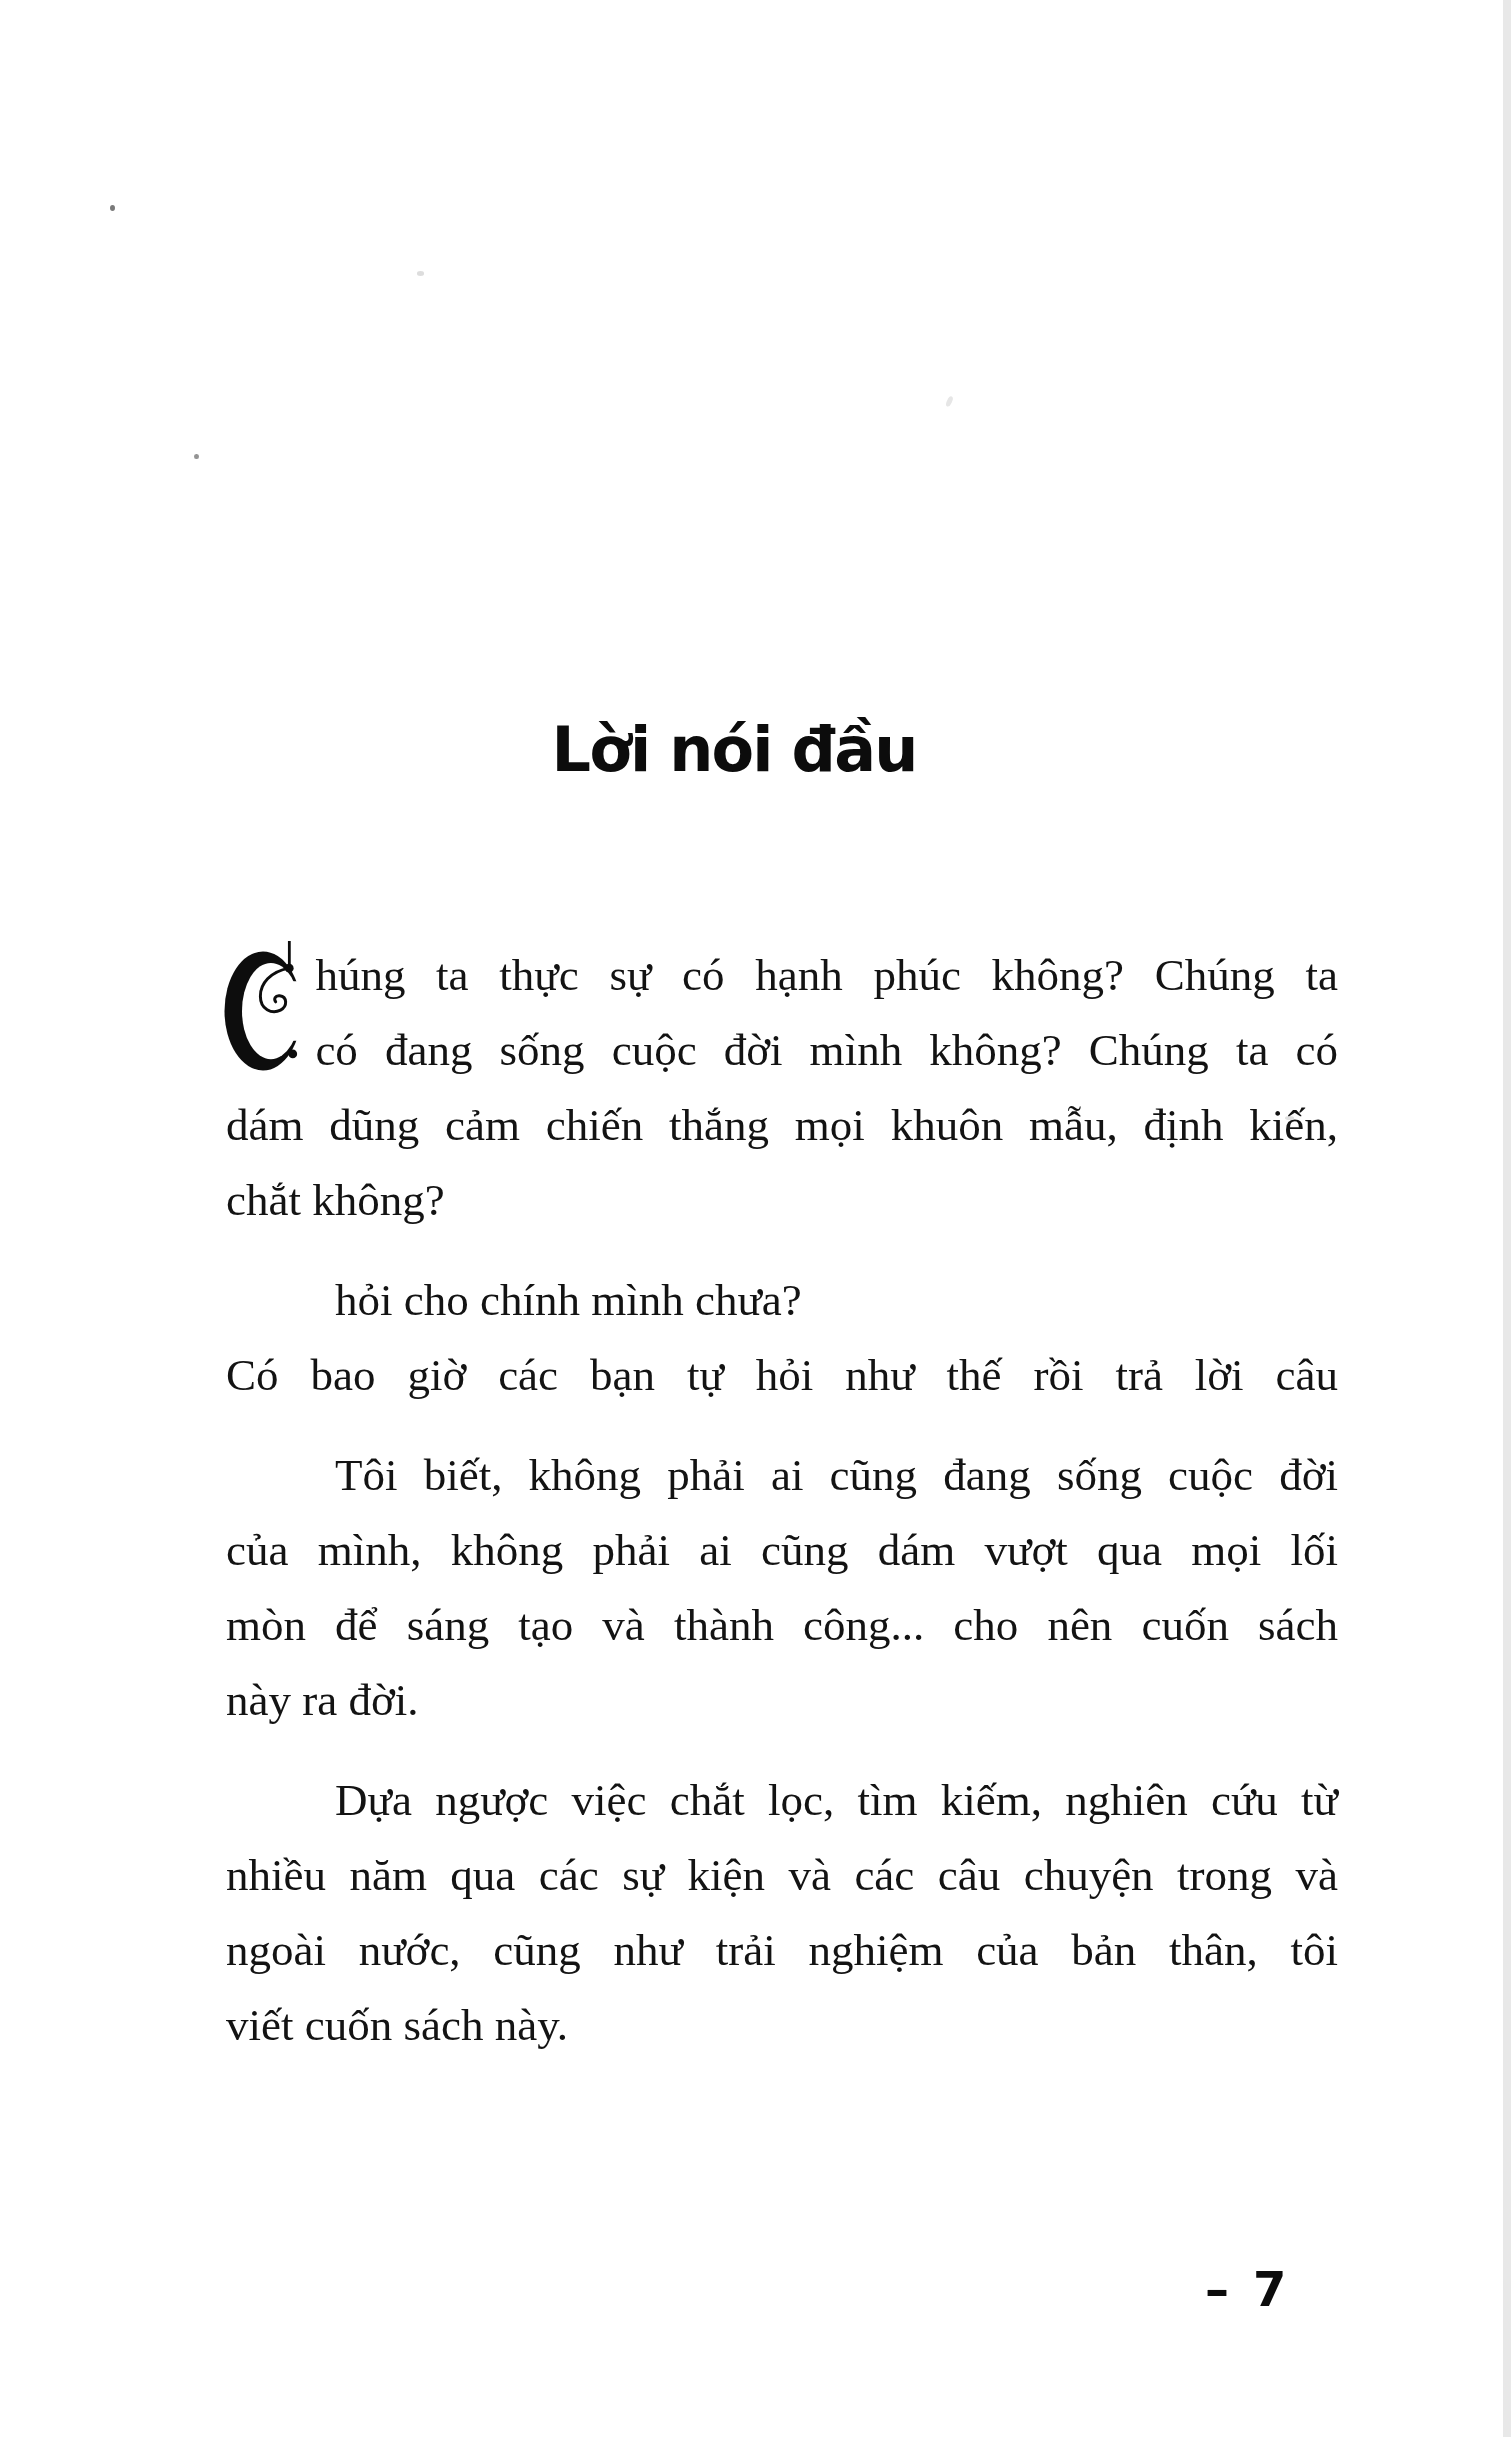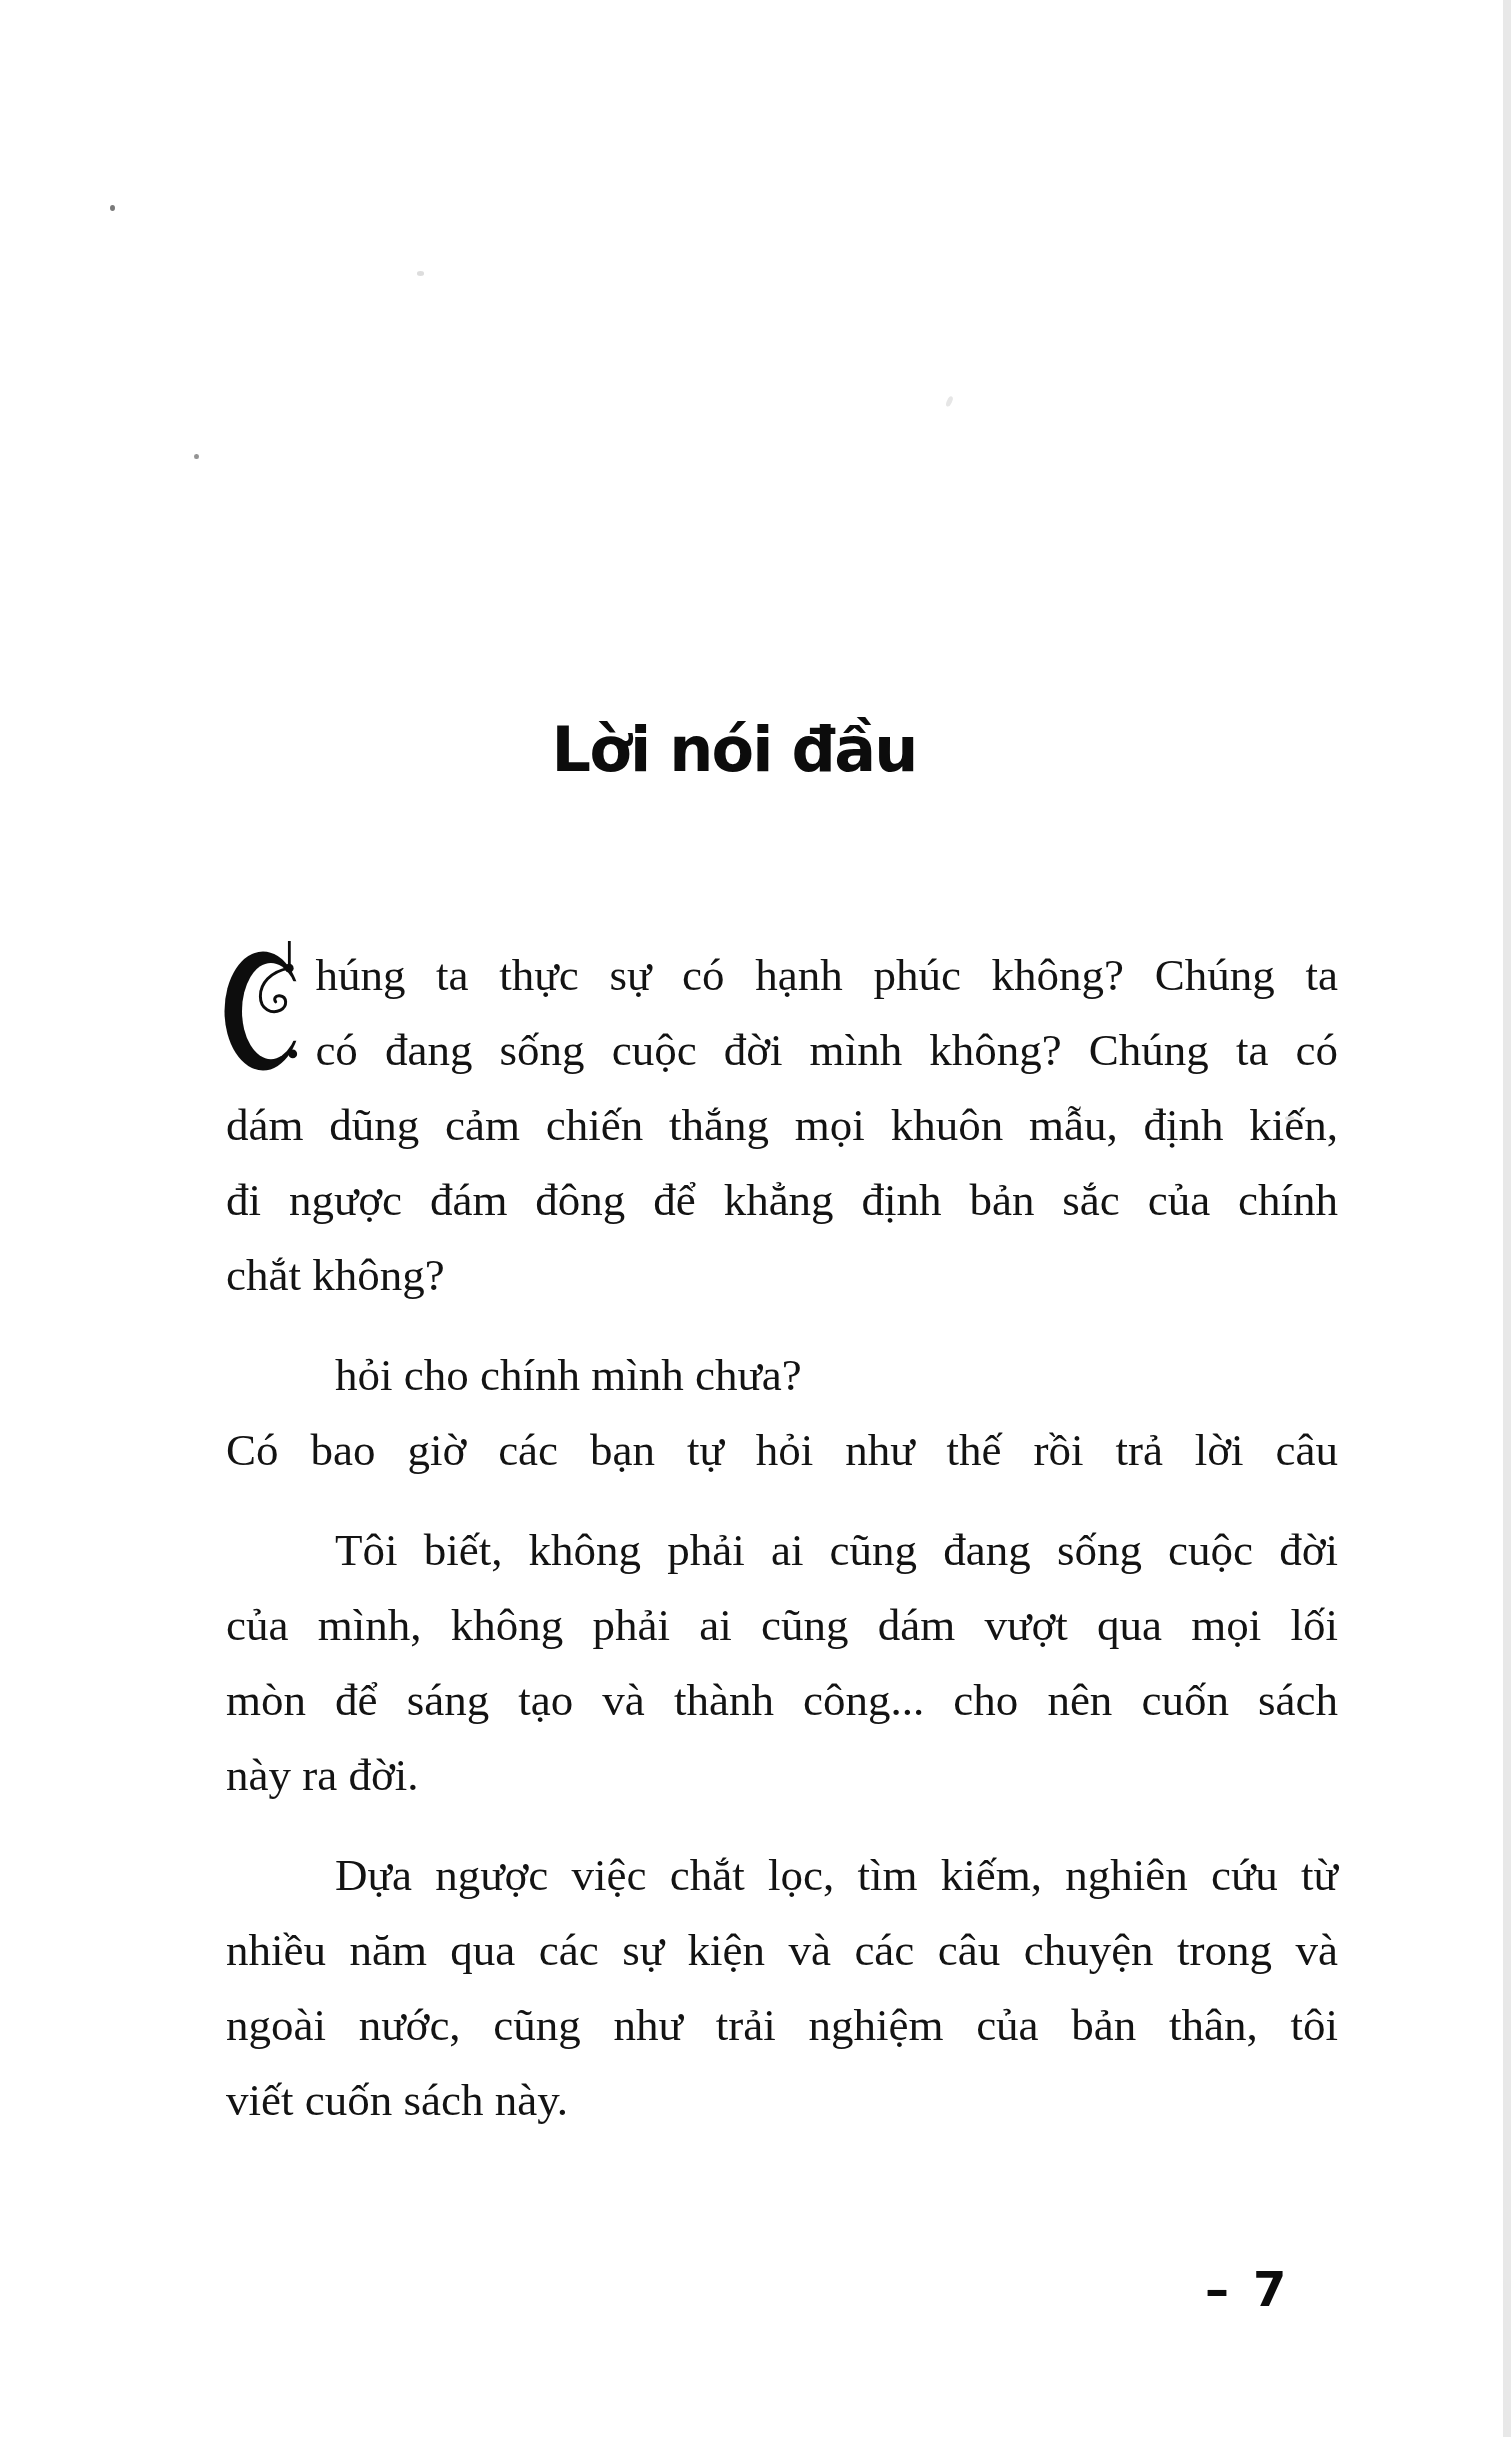--- a/index.html
+++ b/index.html
@@ -102,21 +102,20 @@
 
       <circle cx="78" cy="31" r="5" fill="#0d0d0d"></circle>
       <circle cx="82" cy="129" r="5" fill="#0d0d0d"></circle>
 
       <path d="M78,31 C56,35 45,49 45,63 C45,78 58,84 68,79 C76,75 76,63.5 67,62.5 C62,62 60,66 62.5,69.5" fill="none" stroke="#0d0d0d" stroke-width="3.4" stroke-linecap="round"></path>
     </svg>
   </span>
 <div class="line">húng ta thực sự có hạnh phúc không? Chúng ta</div>
         <div class="line">có đang sống cuộc đời mình không? Chúng ta có</div>
         <div class="line">dám dũng cảm chiến thắng mọi khuôn mẫu, định kiến,</div>
-        <div class="line">đi ngược đám đông để khẳng định bản sắc của chính</div>
         <div class="line last">chắt không?</div>
       </div>
       <div class="para indent">
         <div class="line last">hỏi cho chính mình chưa?</div>
         <div class="line">Có bao giờ các bạn tự hỏi như thế rồi trả lời câu</div>
       </div>
       <div class="para indent">
         <div class="line">Tôi biết, không phải ai cũng đang sống cuộc đời</div>
         <div class="line">của mình, không phải ai cũng dám vượt qua mọi lối</div>
         <div class="line">mòn để sáng tạo và thành công... cho nên cuốn sách</div>

